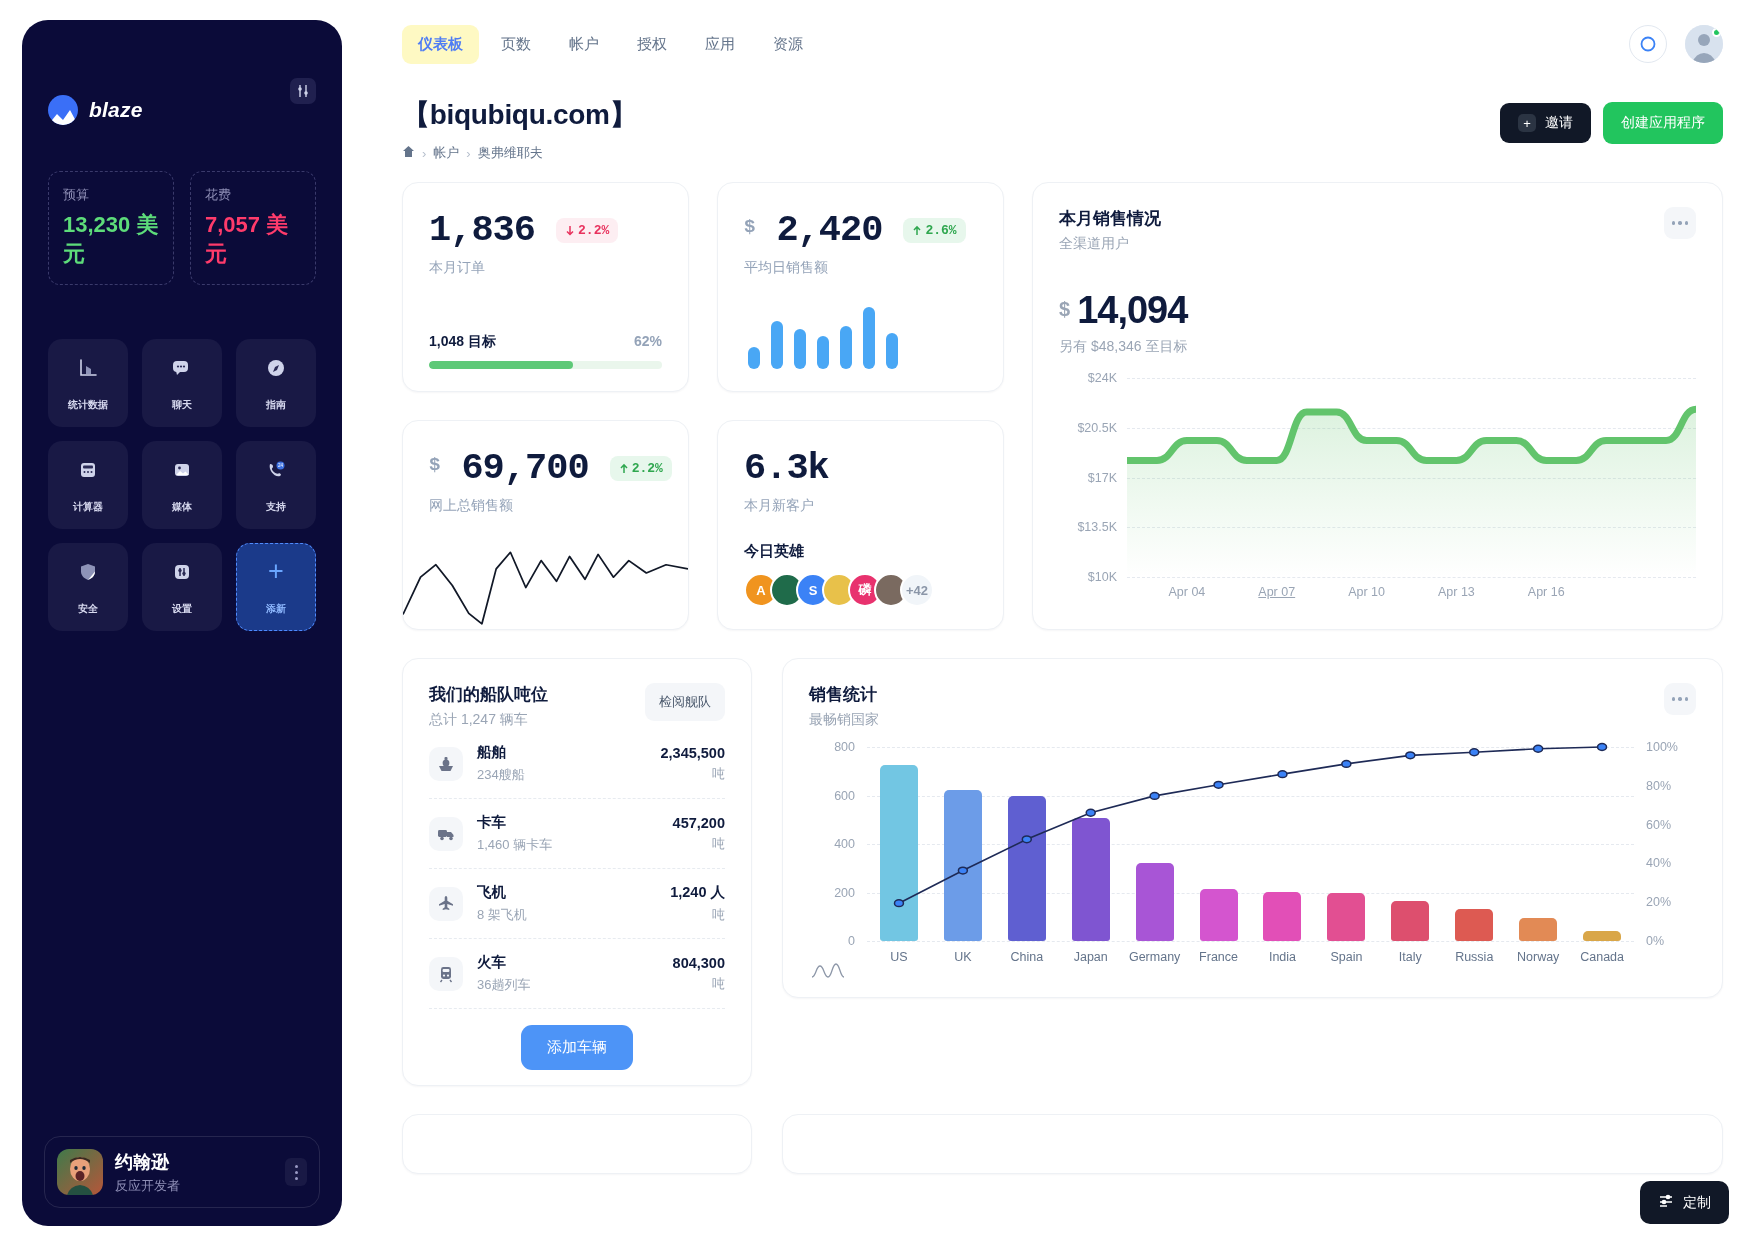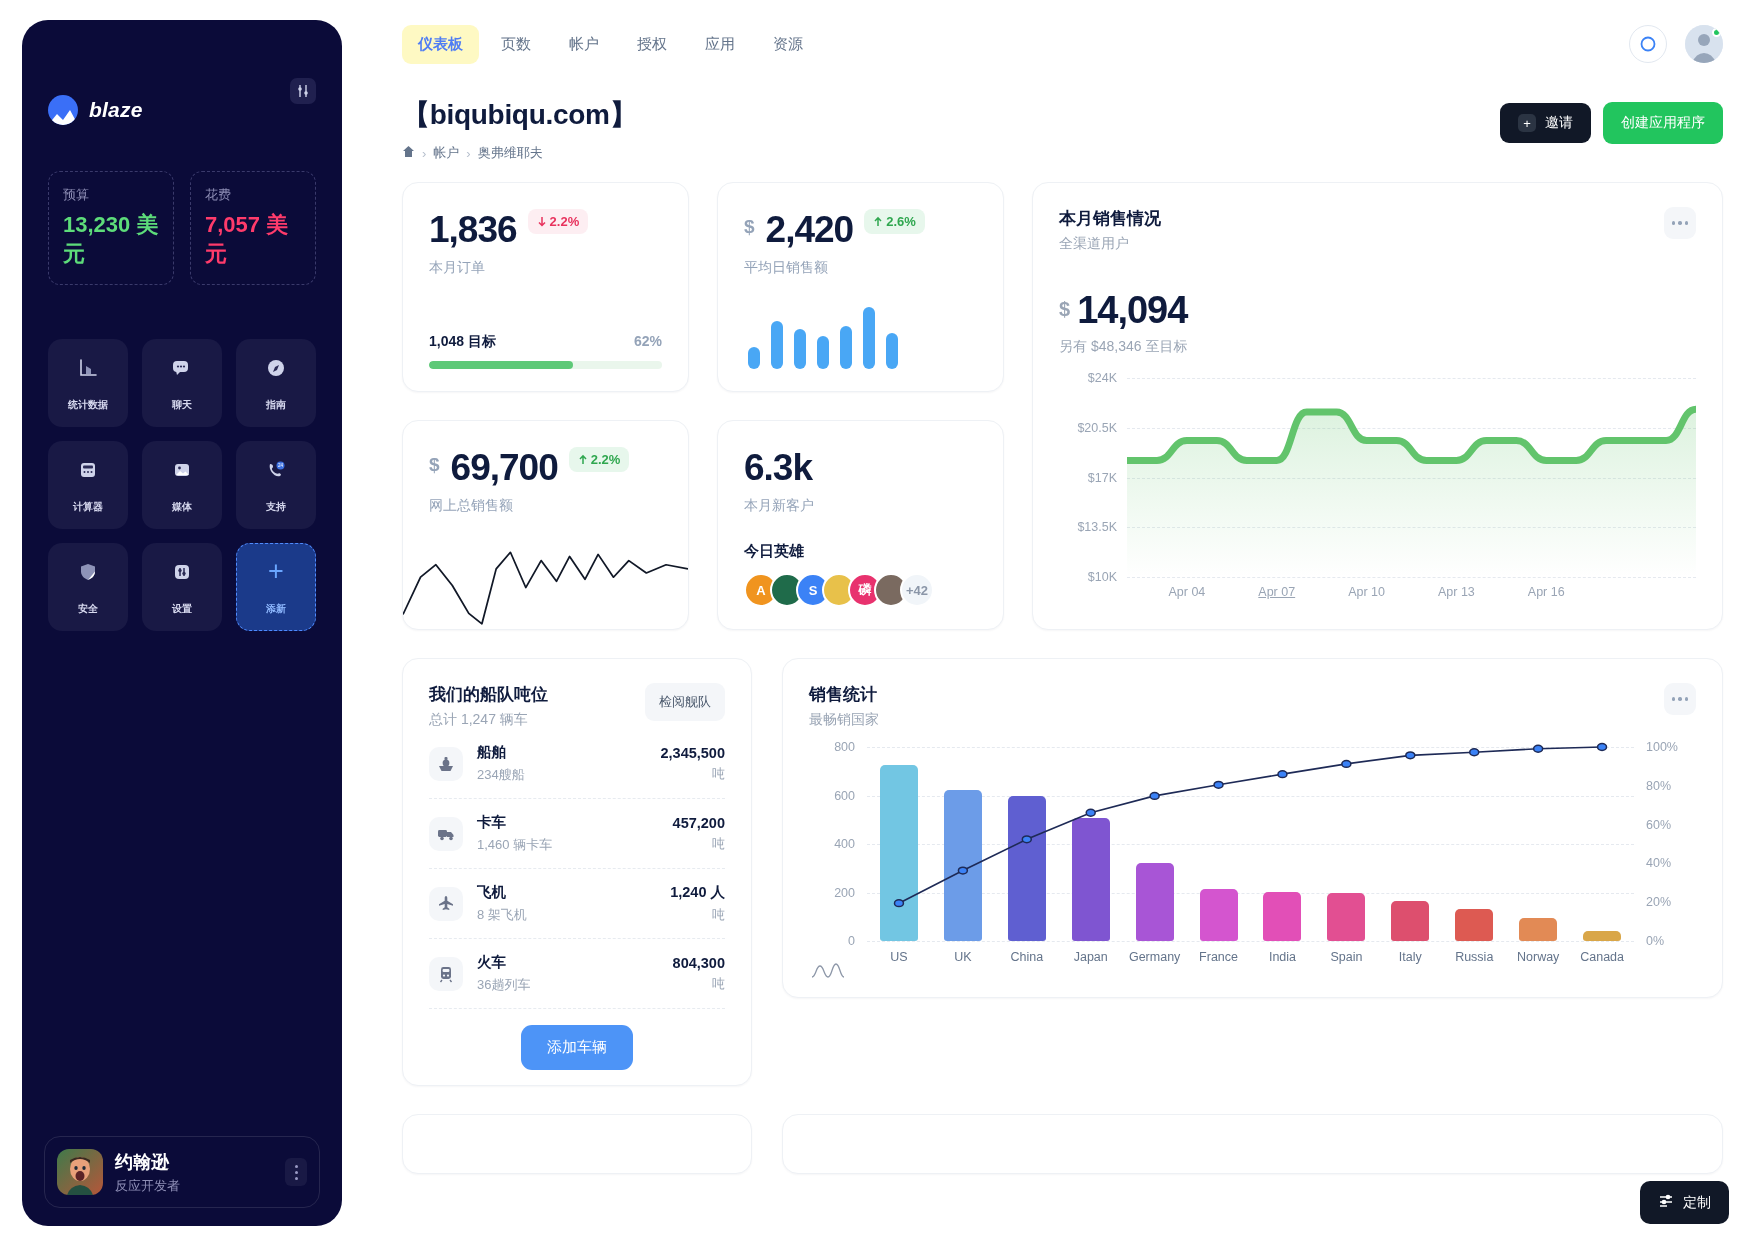--- a/index.html
+++ b/index.html
@@ -79,21 +79,21 @@
   .btn-dark .ic { width:18px;height:18px;border-radius:5px;background:#2b3443;display:flex;align-items:center;justify-content:center;font-size:13px;}
   .btn-green { background:#22c55e; color:#fff; font-size:14px; padding:12px 18px; border-radius:9px; cursor:pointer;}
 
   
   .card { background:#fff; border:1px solid #eef1f5; border-radius:16px; box-shadow: 0 1px 2px rgba(16,24,40,.04);}
   .grid-top { margin-top:20px; display:grid; grid-template-columns: 287px 287px 1fr; gap:28px; }
   .col-a { display:flex; flex-direction:column; gap:28px;}
   .col-b { display:flex; flex-direction:column; gap:28px;}
 
   .kpi { padding: 26px 26px 22px 26px; height:210px; display:flex; flex-direction:column;}
-  .kpi-value-row { display:flex; align-items:flex-start; gap:11px;}
+  .kpi-value-row { display:flex; align-items:center; gap:21px;font-family:Liberation Mono, monospace;}
   .kpi-cur { font-size:19px; color:#94a3b8; font-weight:600; align-self:flex-start; margin-top:7px;}
   .kpi-value { font-size:37px; font-weight:700; color:#0f1b3d; letter-spacing:-1px;}
   .badge { font-size:13px; font-weight:600; padding:5px 9px; border-radius:8px; display:flex; align-items:center; gap:3px;}
   .badge.down { background:#fdeef2; color:#e8335e;}
   .badge.up { background:#e7f7ec; color:#2fa74f;}
   .kpi-sub { font-size:14px; color:#94a3b8; margin-top:8px;}
 
   .goal-row { display:flex; justify-content:space-between; align-items:baseline; font-size:14px; margin-top:auto;}
   .goal-label { color:#0f1b3d; font-weight:700;}
   .goal-pct { color:#94a3b8; font-weight:600;margin-top:22px;}

